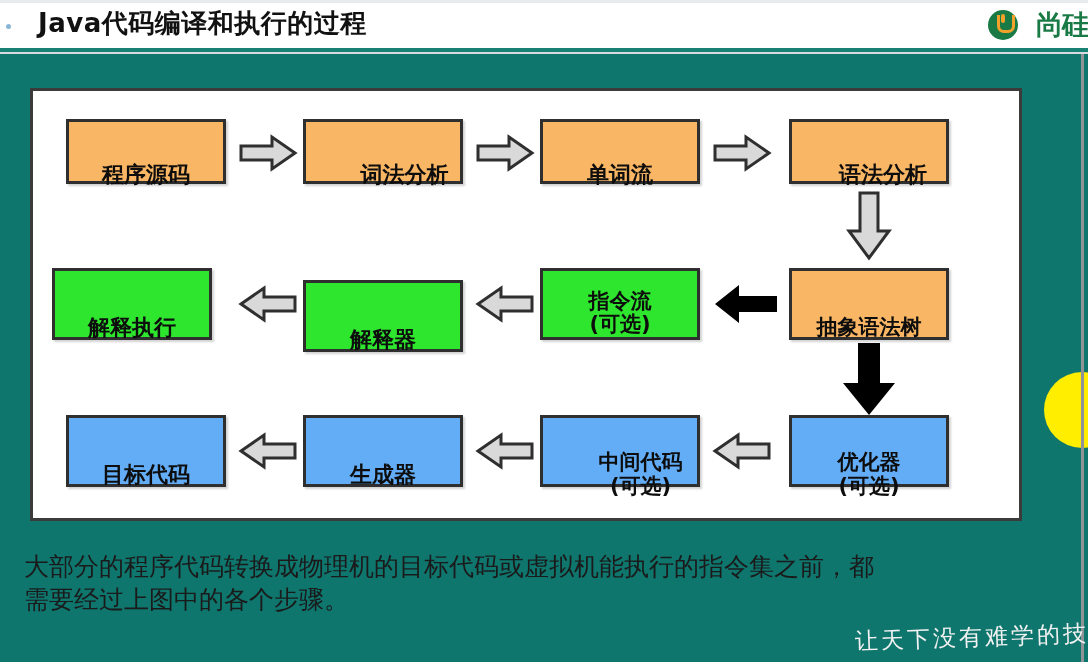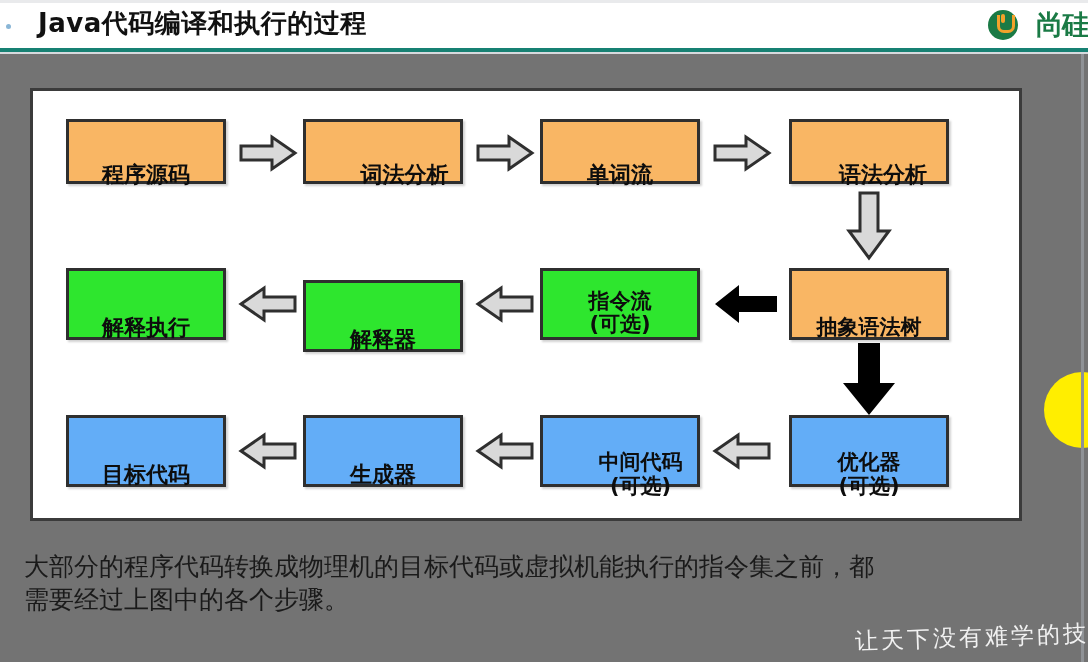--- a/index.html
+++ b/index.html
@@ -2,21 +2,21 @@
 <html><head>
 <meta charset="utf-8">
 <style>
   html,body{margin:0;padding:0;}
   body{
     width:1088px;height:662px;
     background:#ffffff;
     font-family:"DejaVu Sans","Liberation Sans",sans-serif;
     overflow:hidden;position:relative;
   }
-  .slide{position:absolute;inset:0;background:#737373;}
+  .slide{position:absolute;inset:0;background:#0f766e;}
 
   
   .header{
     position:absolute;left:0;top:0;width:1088px;height:48px;
     background:#ffffff;
   }
   .header-top-line{
     position:absolute;left:0;top:0;width:1088px;height:3px;
     background:#e9eaec;
   }
@@ -173,21 +173,21 @@
     <div class="node fill-orange" style="left:756px;top:28px;width:160px;height:65px;padding-left:28px;">
       <span class="lbl">语法分析</span>
     </div>
 
     <div class="arrow" style="left:812px;top:100px;">
       <svg width="48" height="70" viewBox="0 0 48 70">
         <polygon points="15,2 33,2 33,40 44,40 24,67 4,40 15,40" fill="#d9d9d9" stroke="#2f2f2f" stroke-width="3" stroke-linejoin="miter"></polygon>
       </svg>
     </div>
 
-    <div class="node fill-green" style="left:33px;top:177px;width:160px;height:72px;">
+    <div class="node fill-green" style="left:19px;top:177px;width:160px;height:72px;">
       <span class="lbl">解释执行</span>
     </div>
     <div class="arrow" style="left:206px;top:195px;">
       <svg width="58" height="36" viewBox="0 0 58 36">
         <polygon points="56,11 25,11 25,2 2,18 25,34 25,25 56,25" fill="#d9d9d9" stroke="#2f2f2f" stroke-width="3" stroke-linejoin="miter"></polygon>
       </svg>
     </div>
 
     <div class="node fill-green" style="left:270px;top:189px;width:160px;height:72px;">
       <span class="lbl">解释器</span>

